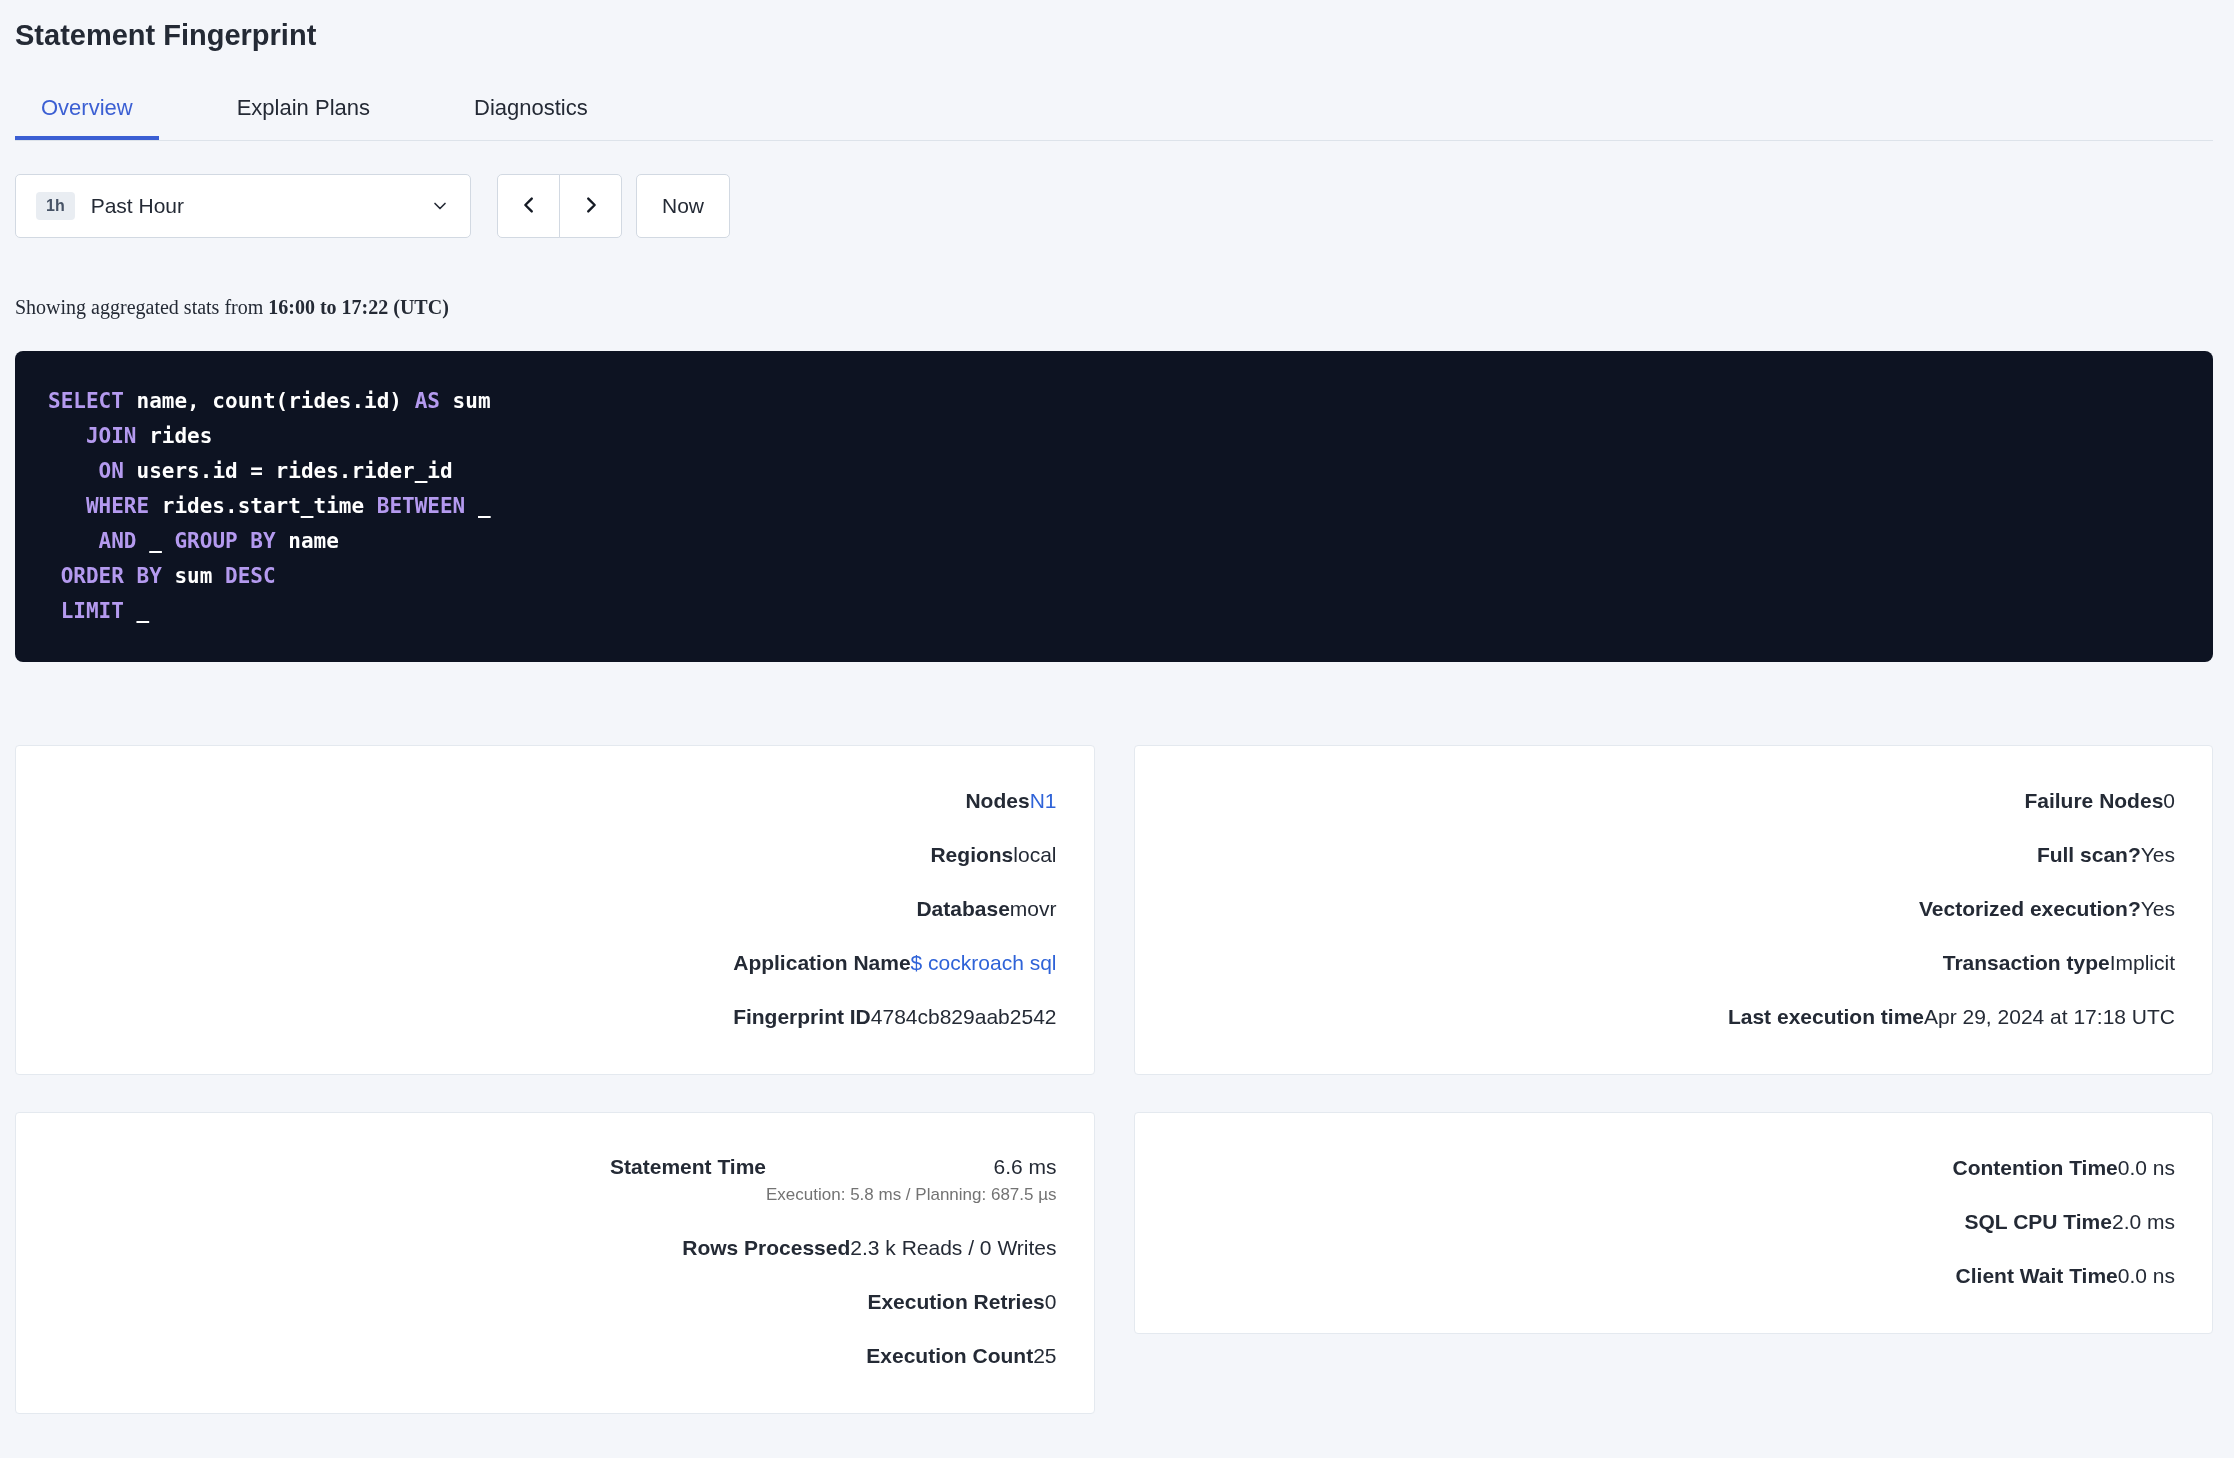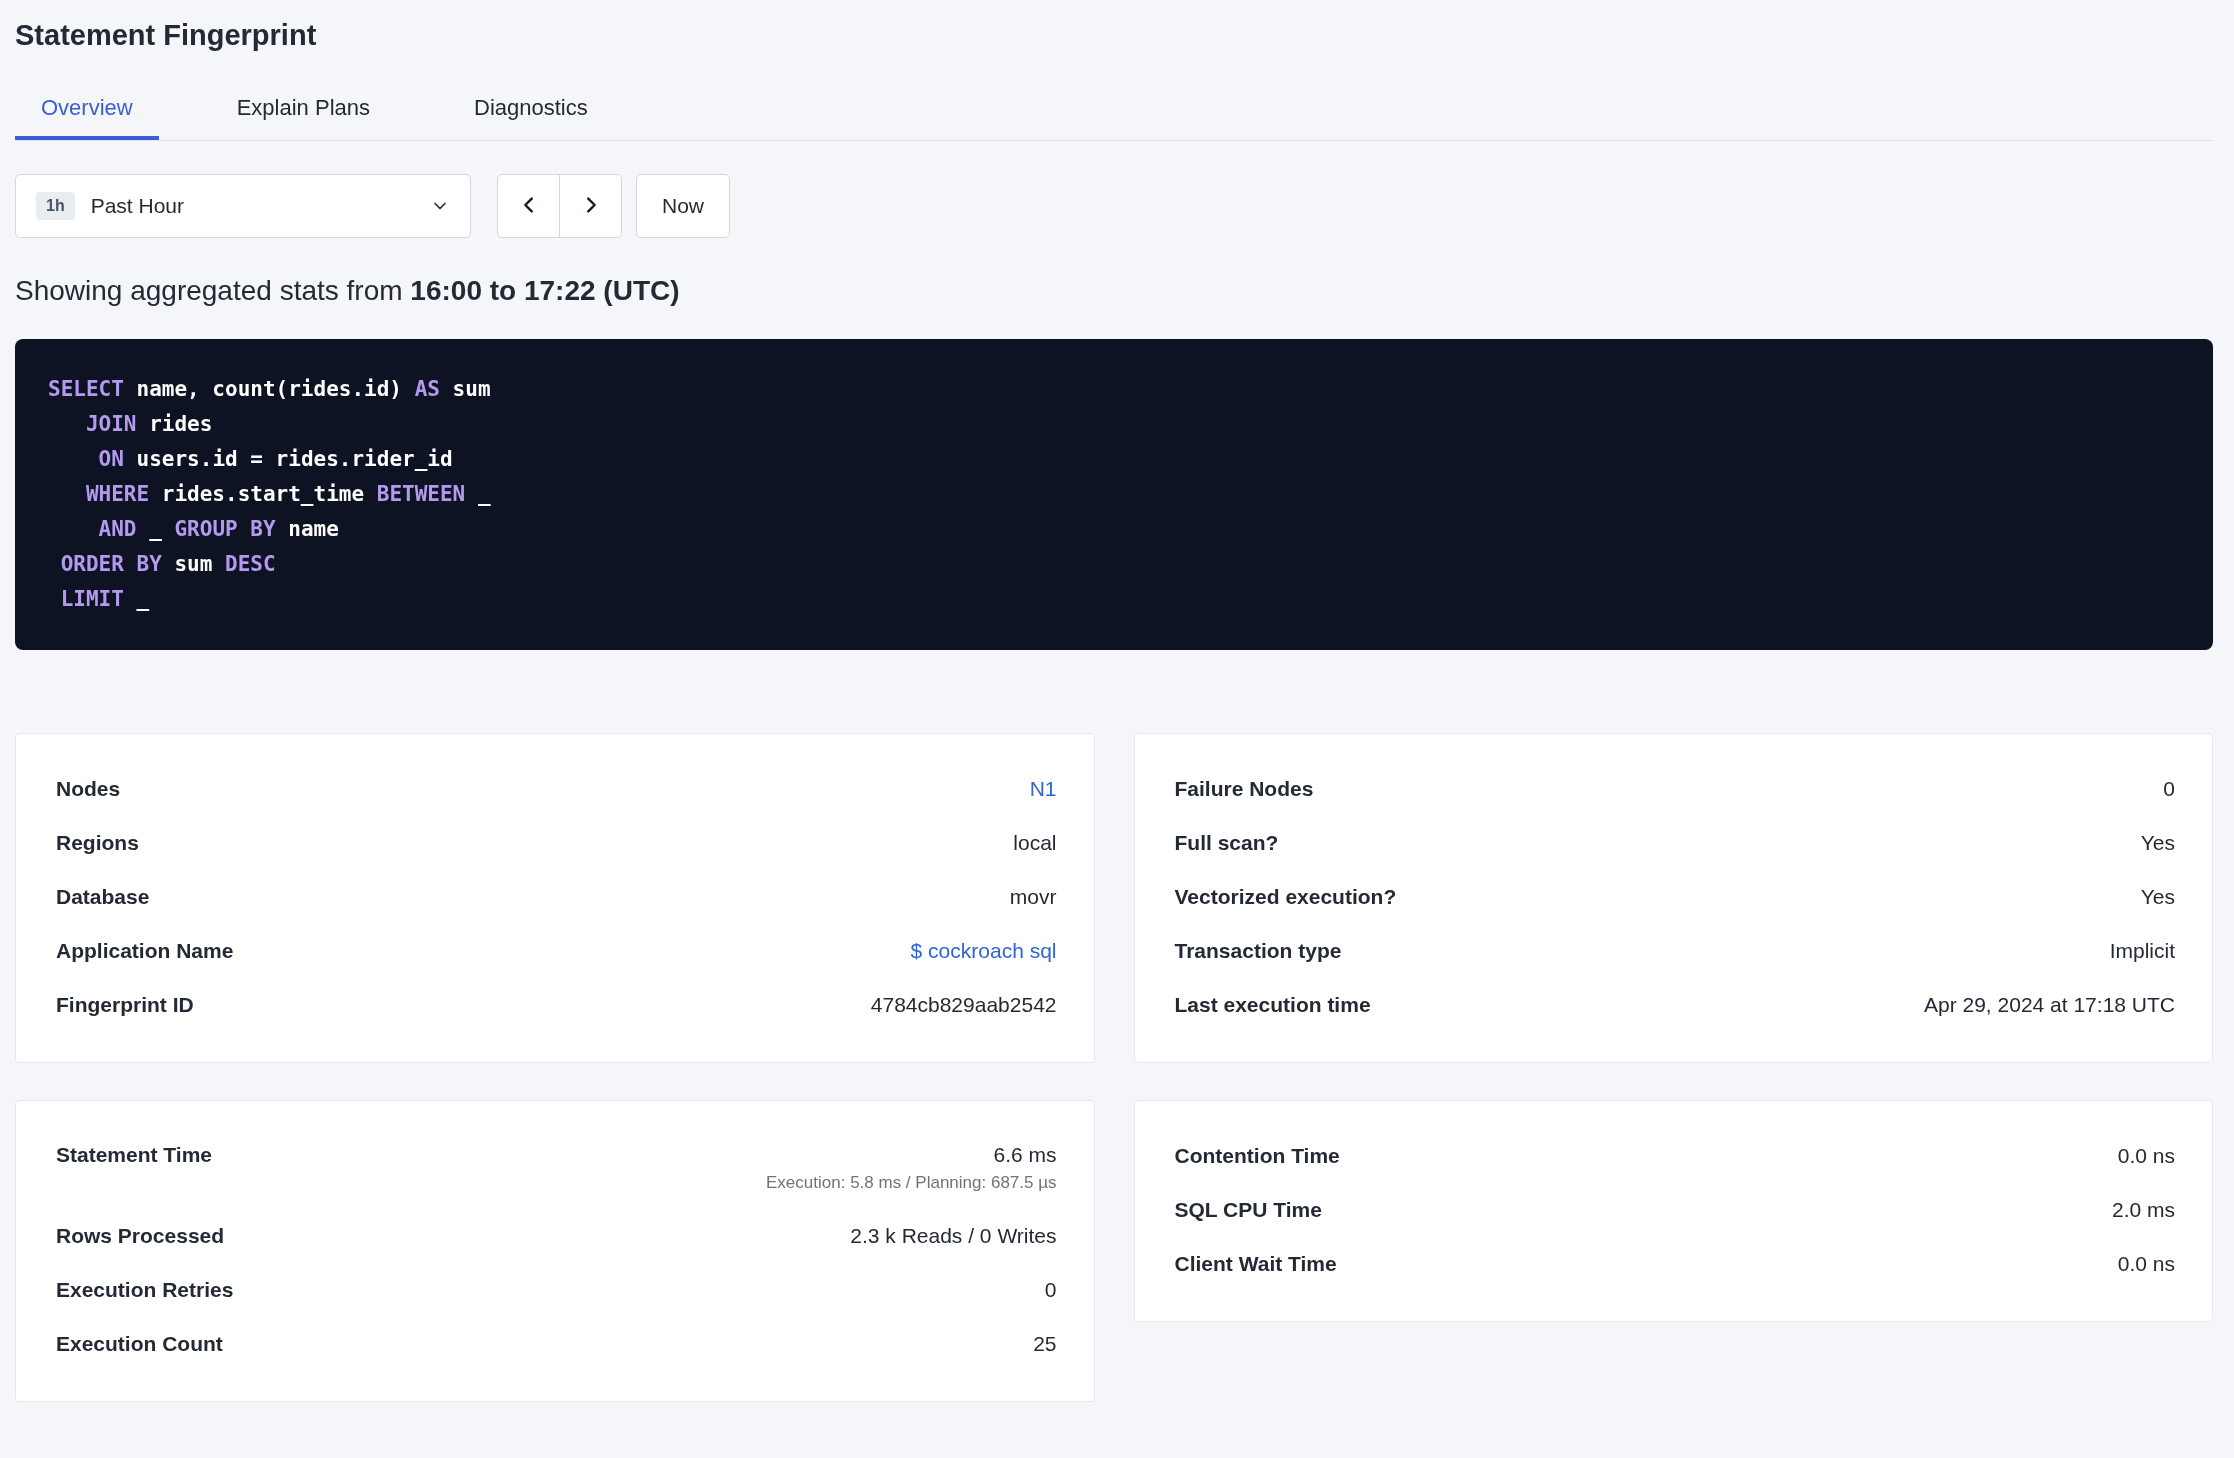--- a/index.html
+++ b/index.html
@@ -41,35 +41,35 @@
   .arrow-btn{
     width:63px;height:64px;background:#fff;border:1px solid var(--btn-border);
     display:flex;align-items:center;justify-content:center;cursor:pointer;padding:0;
   }
   .arrow-btn.prev{border-radius:5px 0 0 5px;}
   .arrow-btn.next{border-radius:0 5px 5px 0;margin-left:-1px;}
   .now-btn{
     margin-left:14px;width:94px;height:64px;background:#fff;border:1px solid var(--btn-border);
     border-radius:5px;font-size:21px;color:var(--ink);font-family:inherit;cursor:pointer;
   }
-  .stats-line{margin:37px 0 0;font-size:28px;color:var(--ink);}
+  .stats-line{margin:58px 0 0;font-size:20px;color:var(--ink);font-family:Liberation Serif, serif;}
   .stats-line strong{font-weight:700;}
   .sql-box{
     margin-top:32px;background:var(--sql-bg);border-radius:8px;
     padding:33px;color:#ffffff;
     font-family:"DejaVu Sans Mono",monospace;font-weight:bold;font-size:21px;line-height:35px;
   }
   .sql-line{white-space:pre;}
   .kw{color:var(--kw);}
   .cards{
     display:grid;grid-template-columns:1fr 1fr;column-gap:39px;row-gap:37px;
     margin-top:83px;align-items:start;
   }
   .card{background:#fff;border:1px solid var(--card-border);border-radius:4px;padding:28px 37px 30px 40px;}
-  .crow{min-height:54px;display:flex;align-items:center;justify-content:space-between;gap:28px;}
+  .crow{min-height:54px;display:flex;align-items:center;justify-content:flex-end;}
   .lbl{font-weight:700;font-size:21px;color:var(--ink);}
   .val{font-size:21px;text-align:right;color:var(--ink);}
   .link{color:var(--link);cursor:pointer;}
   .crow.tall{align-items:flex-start;min-height:80px;padding-top:14px;}
   .valgroup{display:flex;flex-direction:column;align-items:flex-end;gap:6px;}
   .subval{font-size:17px;color:#737373;}
 </style>
 </head>
 <body>
 

